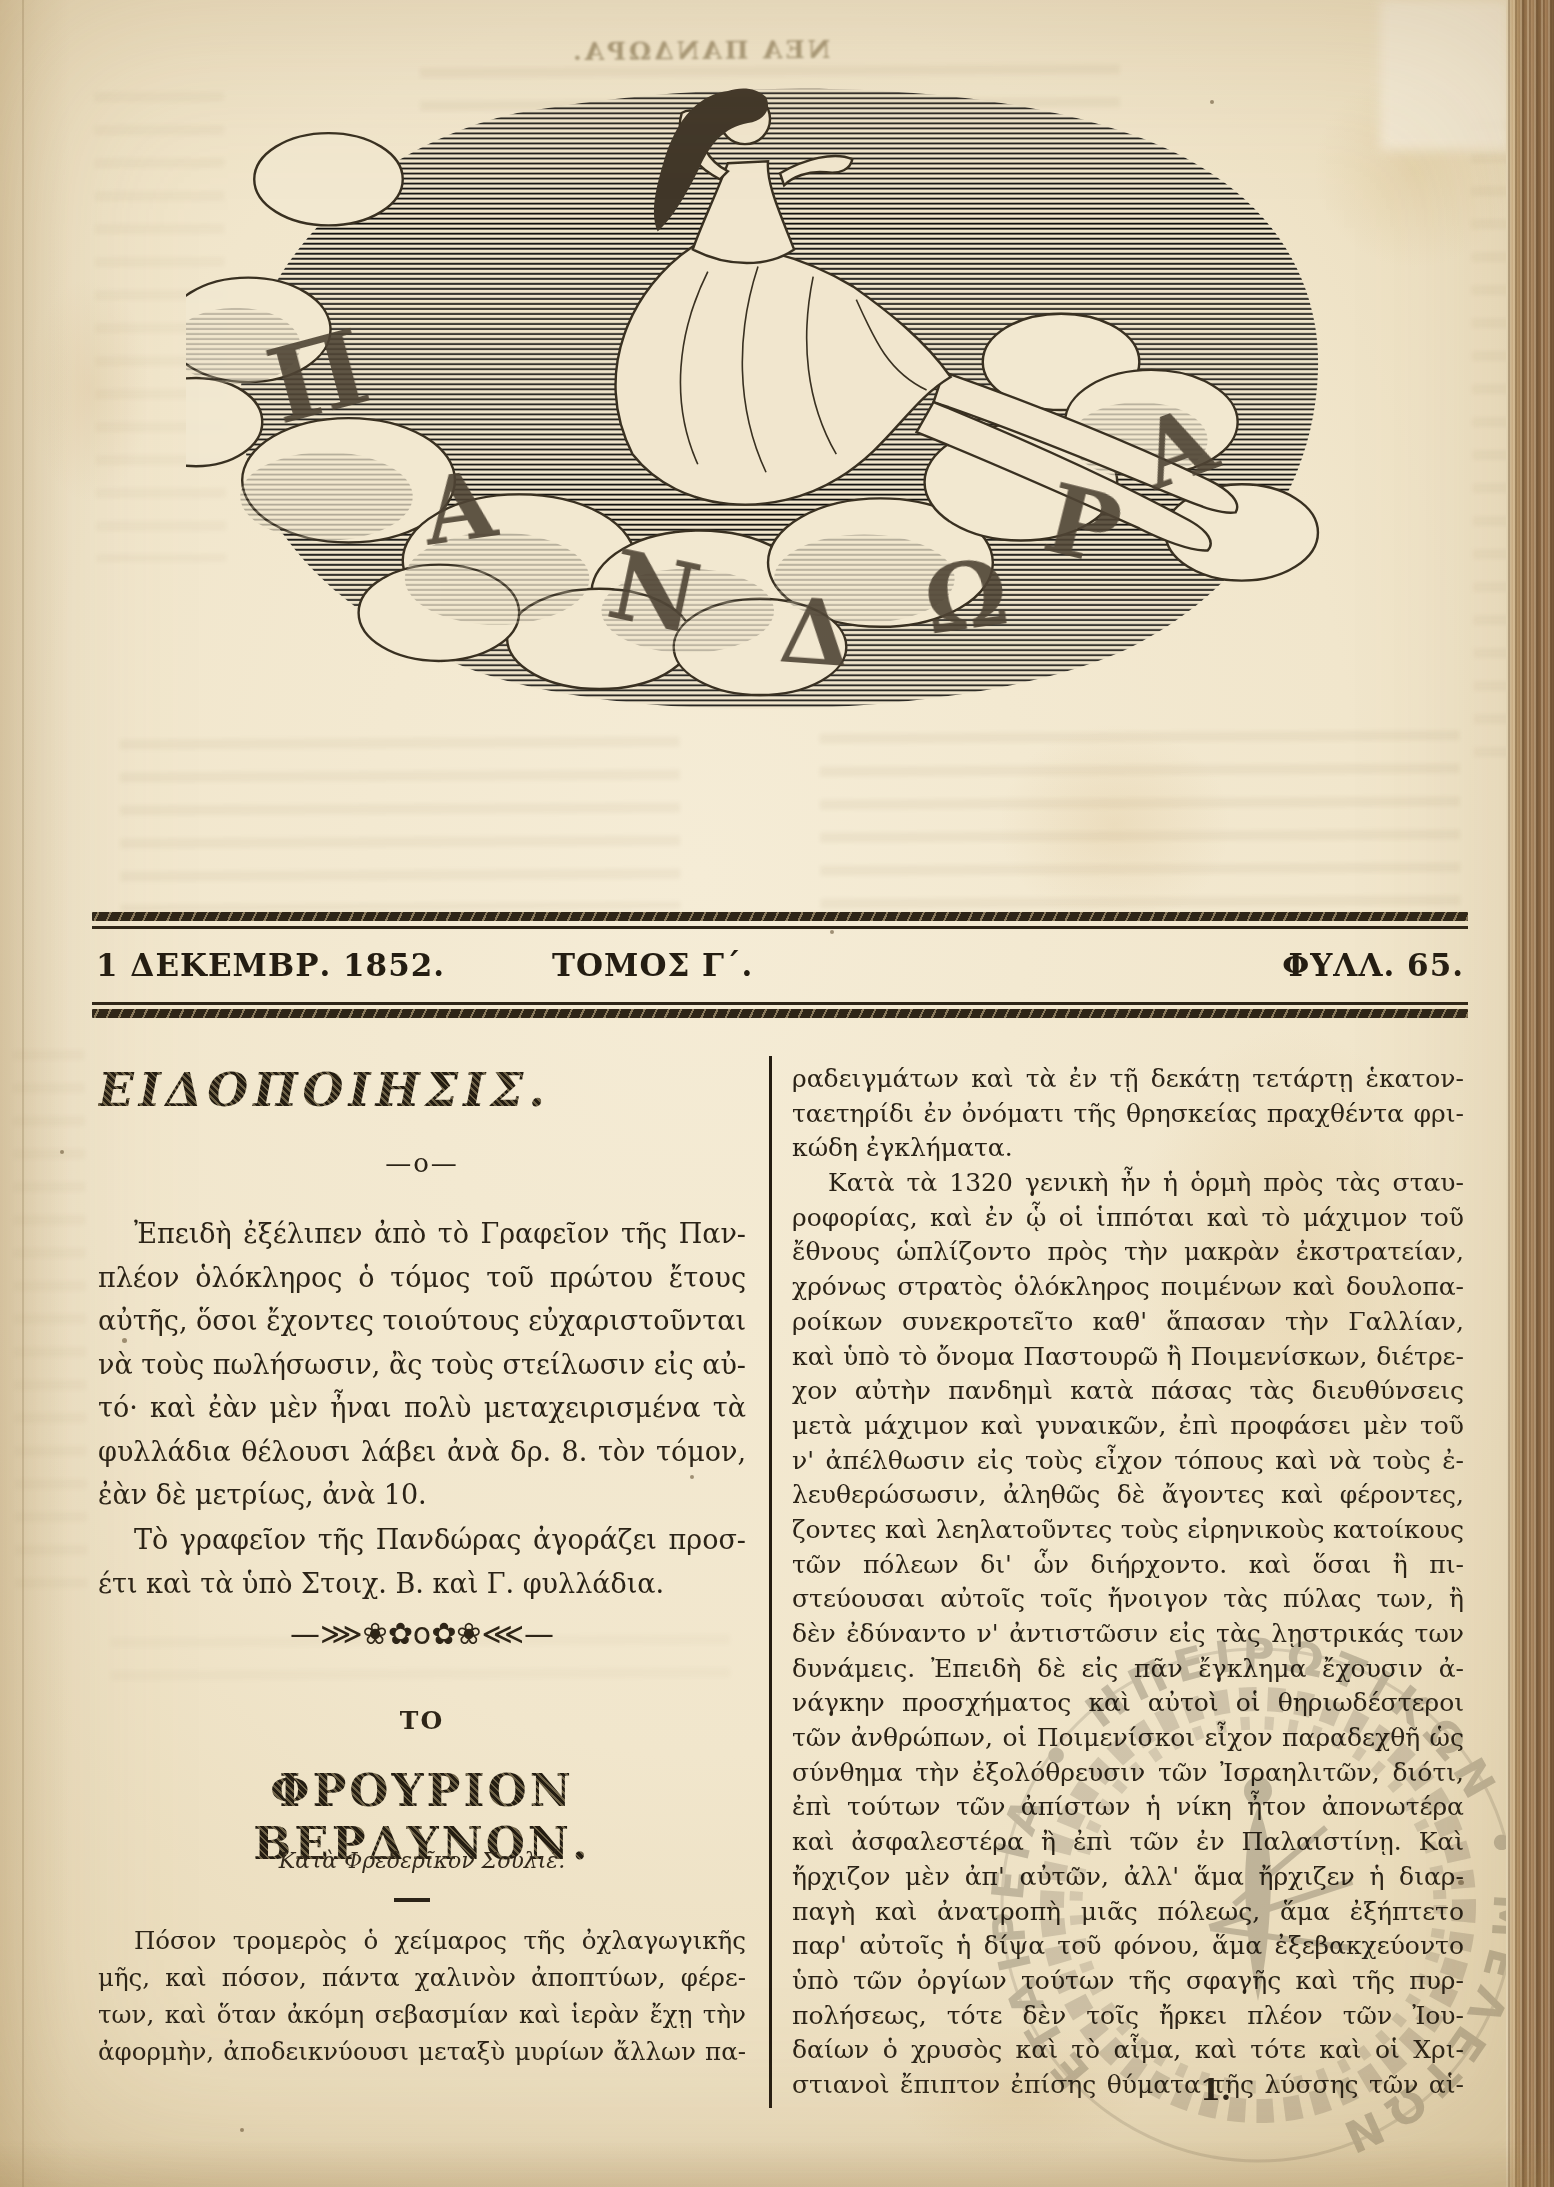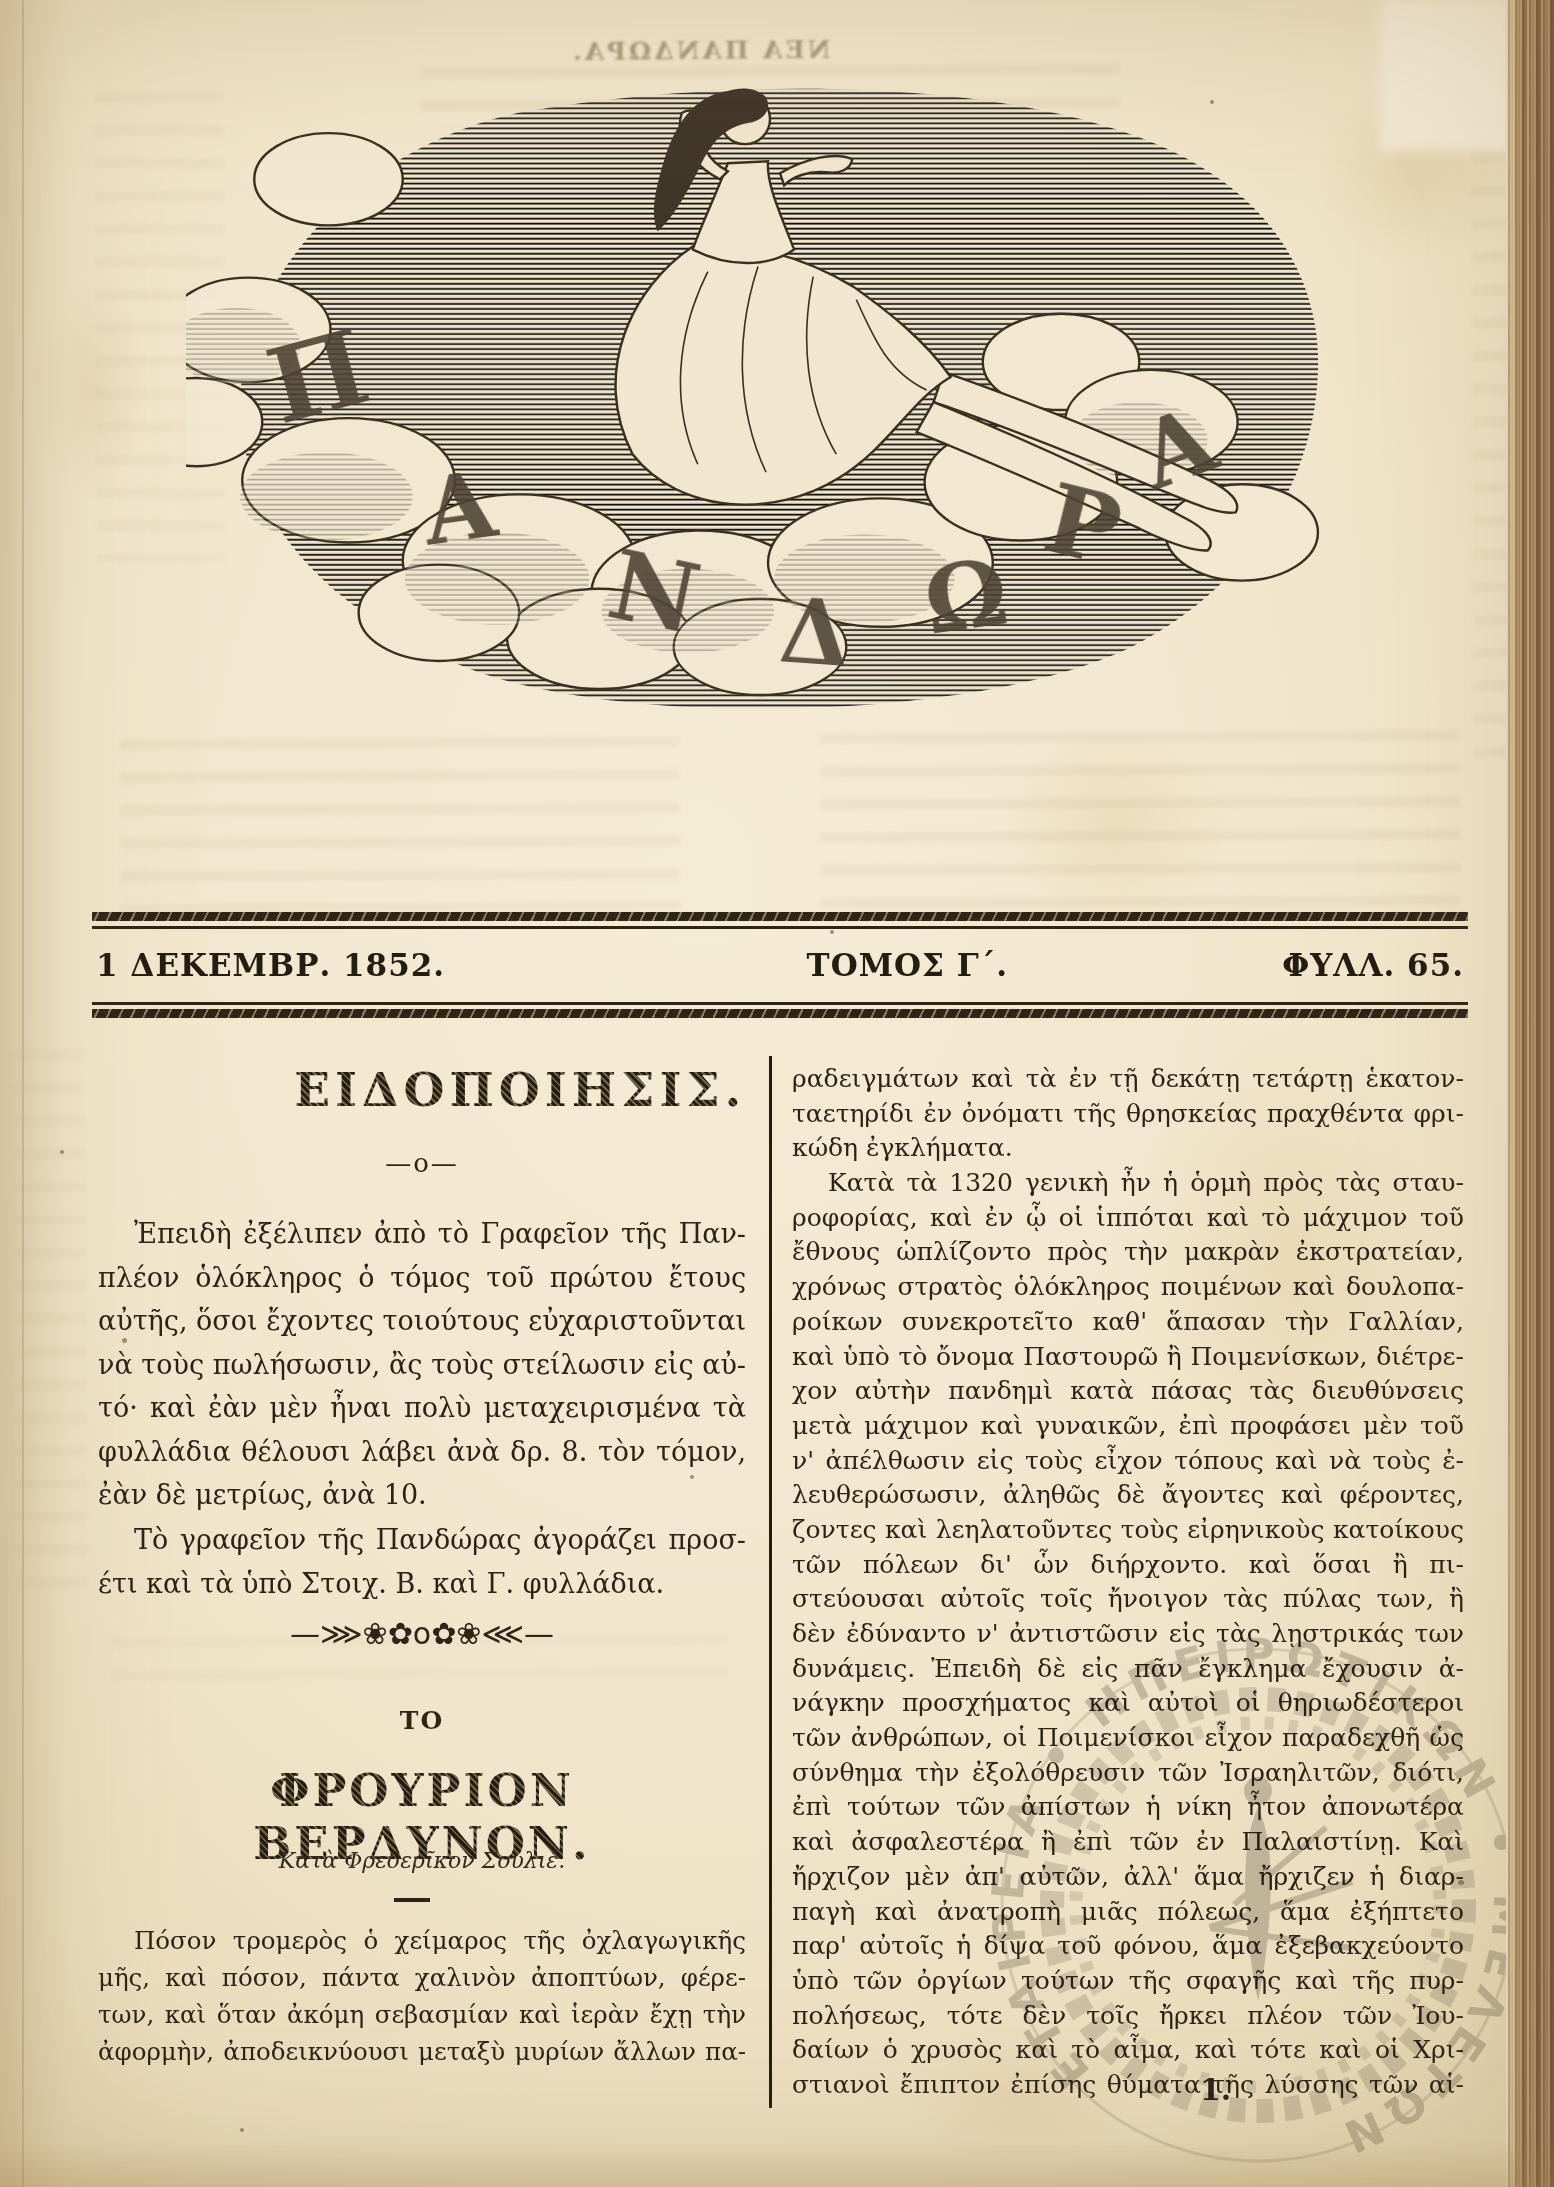--- a/index.html
+++ b/index.html
@@ -31,39 +31,39 @@
   .bleed-title{transform:scaleX(-1) rotate(.5deg); filter:blur(1.3px);
     color:rgba(112,92,54,.55); font-weight:bold; font-size:25px; letter-spacing:3px; white-space:nowrap;}
   
   .rule-braid{height:9px;
     background:repeating-linear-gradient(115deg,#2e2517 0 5px,#8a7a5c 5px 7px,#2e2517 7px 11px);
     border-radius:1px;}
   .rule-thin{height:3px; background:#2e2517;}
   .hdr-row{left:96px; top:938px; width:1368px; height:54px; display:flex; align-items:center;
     font-weight:bold; font-size:31px; letter-spacing:1px; color:#241d12;}
   .hdr-row .cell{flex:1;}
-  .hdr-center{text-align:right;}
+  .hdr-center{text-align:left;}
   .hdr-right{text-align:right;}
   
   .col-divider{left:769px; top:1056px; width:3px; height:1052px; background:#241c11;}
   .leftcol{left:98px; top:1056px; width:648px;}
   .rightcol{left:792px; top:1062px; width:672px;}
   .tline{text-align:justify; text-align-last:justify; overflow:hidden; white-space:normal;}
   .para .tline:first-child{text-indent:36px;}
   .para.noindent .tline:first-child{text-indent:0;}
   .para .tline:last-child{text-align-last:left;}
   .para.cont .tline:last-child{text-align-last:justify;}
   .rc-para{font-size:25px; line-height:34.7px;}
   .rc-para .tline{height:34.7px;}
   .notice-para{font-size:27px; line-height:43.5px;}
   .notice-para .tline{height:43.5px;}
   .article-para{font-size:24.5px; line-height:37px;}
   .article-para .tline{height:37px;}
-  .notice-title{left:98px; top:1062px; width:648px; text-align:right;
-    font-size:47px; font-weight:bold; letter-spacing:5px; color:#33291c;}
+  .notice-title{left:98px; top:1062px; width:648px; text-align:left;
+    font-size:47px; font-weight:bold; letter-spacing:5px; color:#33291c;font-style:italic;}
   .notice-orn{left:98px; top:1148px; width:648px; text-align:center; font-size:26px; letter-spacing:2px; color:#2b2317;}
   .divider-orn{left:98px; top:1616px; width:648px; text-align:center; font-size:30px; color:#2e2517;
     font-family:"DejaVu Sans", sans-serif;}
   .art-title1{left:98px; top:1706px; width:648px; text-align:center; font-size:25px; font-weight:bold; letter-spacing:2px; color:#2e2517;}
   .art-title2{left:98px; top:1764px; width:648px; text-align:center; font-size:45px; font-weight:bold; letter-spacing:3px; color:#2e2517;}
   @supports ((-webkit-background-clip:text) or (background-clip:text)){
     .notice-title,.art-title2{
       background:repeating-linear-gradient(45deg,#241d12 0 3px,#6f6348 3px 5px);
       -webkit-background-clip:text; background-clip:text; color:transparent;}
   }

